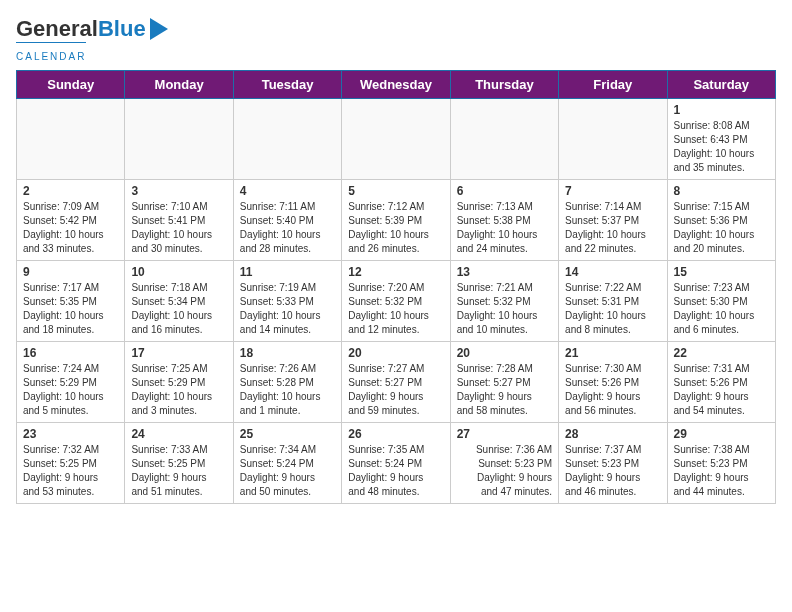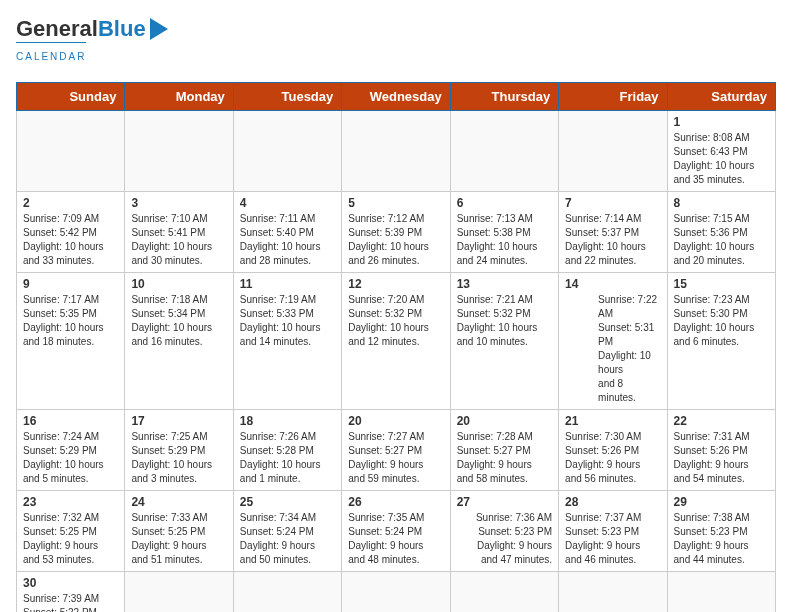--- a/index.html
+++ b/index.html
@@ -7,21 +7,21 @@
       font-family: Arial, sans-serif;
       background: #fff;
       width: 792px;
       min-height: 612px;
       padding: 16px;
     }
     .header-area {
       display: flex;
       justify-content: space-between;
       align-items: flex-start;
-      margin-bottom: 20px;
+      margin-bottom: 8px;
     }
     .logo-area {
       display: flex;
       flex-direction: column;
       align-items: flex-start;
     }
     .logo-triangle {
       width: 0;
       height: 0;
       border-left: 18px solid #1a7bbf;
@@ -47,25 +47,25 @@
     .location-title {
       font-size: 15px;
       color: #555;
     }
     .calendar-table {
       width: 100%;
       border-collapse: collapse;
       border: 1px solid #ccc;
     }
     .calendar-table th {
-      background-color: #c2410c;
+      background-color: #701a75;
       color: #fff;
       font-size: 13px;
       font-weight: bold;
-      text-align: right;
+      text-align: center;
       padding: 6px 8px;
       border: 1px solid #1d6ea8;
     }
     .calendar-table td {
       vertical-align: top;
       padding: 4px 6px;
       border: 1px solid #ccc;
       font-size: 10.5px;
       color: #333;
       width: calc(100% / 7);
@@ -218,21 +218,21 @@
         </td>
         <td>
           <span class="day-number">13</span>
           <div class="day-info" style="white-space: pre-line;">Sunrise: 7:21 AM
 Sunset: 5:32 PM
 Daylight: 10 hours
 and 10 minutes.</div>
         </td>
         <td>
           <span class="day-number">14</span>
-          <div class="day-info" style="white-space: pre-line; margin-left: 33px;">Sunrise: 7:22 AM
+          <div class="day-info" style="white-space: pre-line;">Sunrise: 7:22 AM
 Sunset: 5:31 PM
 Daylight: 10 hours
 and 8 minutes.</div>
         </td>
         <td>
           <span class="day-number">15</span>
           <div class="day-info" style="white-space: pre-line;">Sunrise: 7:23 AM
 Sunset: 5:30 PM
 Daylight: 10 hours
 and 6 minutes.</div>
@@ -332,30 +332,15 @@
 Daylight: 9 hours
 and 46 minutes.</div>
         </td>
         <td>
           <span class="day-number">29</span>
           <div class="day-info" style="white-space: pre-line;">Sunrise: 7:38 AM
 Sunset: 5:23 PM
 Daylight: 9 hours
 and 44 minutes.</div>
         </td>
-      </tr>
-      <tr class="last-row">
-        <td>
-          <span class="day-number">30</span>
-          <div class="day-info" style="white-space: pre-line;">Sunrise: 7:39 AM
-Sunset: 5:22 PM
-Daylight: 9 hours
-and 43 minutes.</div>
-        </td>
-        <td class="empty"></td>
-        <td class="empty"></td>
-        <td class="empty"></td>
-        <td class="empty"></td>
-        <td class="empty"></td>
-        <td class="empty"></td>
       </tr>
     </tbody>
 </table>
 
 </body></html>

